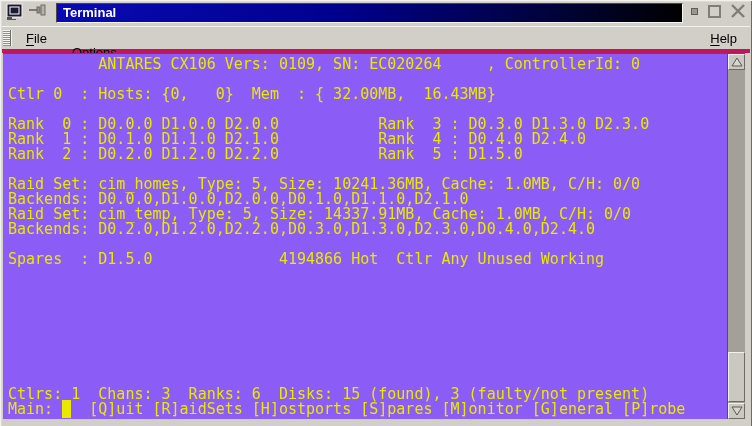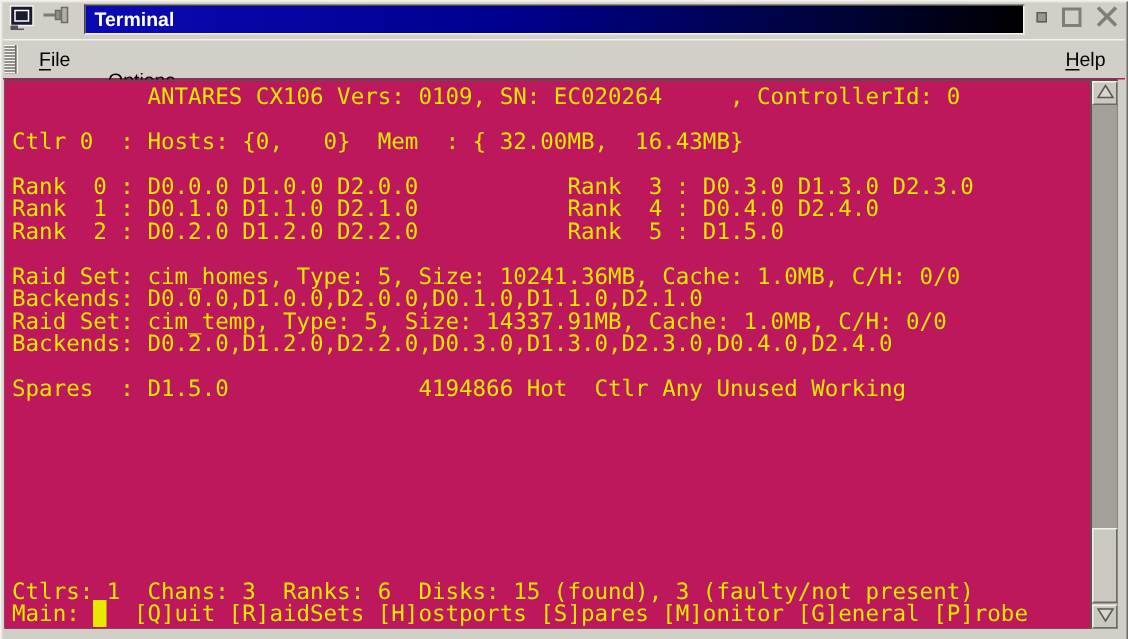--- a/index.html
+++ b/index.html
@@ -32,21 +32,21 @@
     width:5px; height:5px; background:#989690; border:1px solid #5f5d58; margin-right:10px;
   }
   .btn-max {
     width:9px; height:9px; border:2px solid #817e78; background:transparent; margin-right:9px;
   }
   .btn-close { width:16px; height:16px; margin-right:2px; }
 
   
   .menubar {
     position:absolute; top:26px; left:2px; right:2px; height:27px;
-    background:#d2cfc8; border-top:1px solid #f2f1ee; border-bottom:1px solid #be185d;
+    background:#d2cfc8; border-top:1px solid #f2f1ee; border-bottom:4px solid #be185d;
     display:flex; align-items:center; box-sizing:border-box;
   }
   .grip {
     position:absolute; left:1px; top:3px; bottom:3px; width:7px;
     background:repeating-linear-gradient(180deg,#f5f4f1 0 1px,#979artad 1px 2px);
     background:repeating-linear-gradient(180deg,#f5f4f1 0 1px,#94918b 1px 2px);
     border-right:1px solid #6e6b66; box-shadow:1px 0 0 #f5f4f1;
   }
   .menu-item { font-size:13px; color:#000; padding:2px 4px; cursor:default; }
   .menu-file { margin-left:20px; }
@@ -56,21 +56,21 @@
 
   
   .content {
     position:absolute; top:53px; left:3px; right:7px; bottom:7px;
     display:flex; background:#000; border-top:1px solid #55534e;
     box-sizing:border-box;
   }
   pre.term {
     flex:1 1 auto; margin:0; padding:3px 0 0 5px;
     font-family:"DejaVu Sans Mono", monospace; font-size:15px; line-height:15px;
-    color:#e9e900; background:#be185d; white-space:pre; overflow:hidden;
+    color:#e9e900; background:#8b5cf6; white-space:pre; overflow:hidden;
   }
   .cursor { background:#e9e900; color:#000; }
 
   .scrollbar {
     width:18px; flex:0 0 auto; background:#a3a09a;
     display:flex; flex-direction:column; border-left:1px solid #55534e; box-sizing:border-box;
   }
   .sb-btn {
     height:16px; flex:0 0 auto; background:#cbc8c1;
     border:1px solid; border-color:#f2f1ee #6e6b66 #6e6b66 #f2f1ee;

